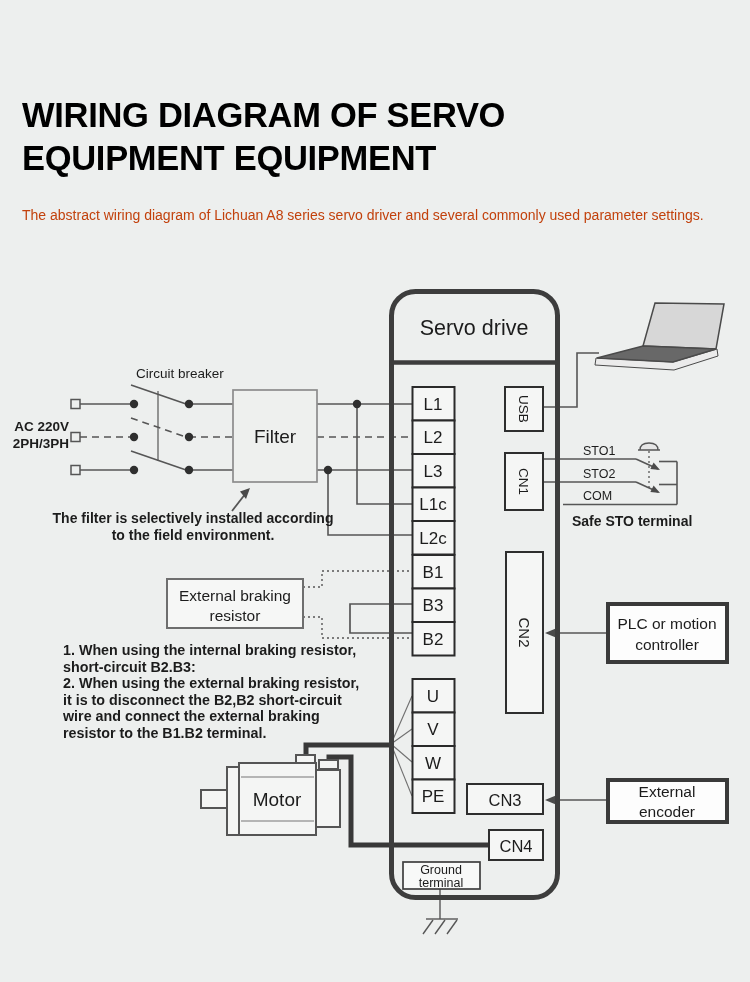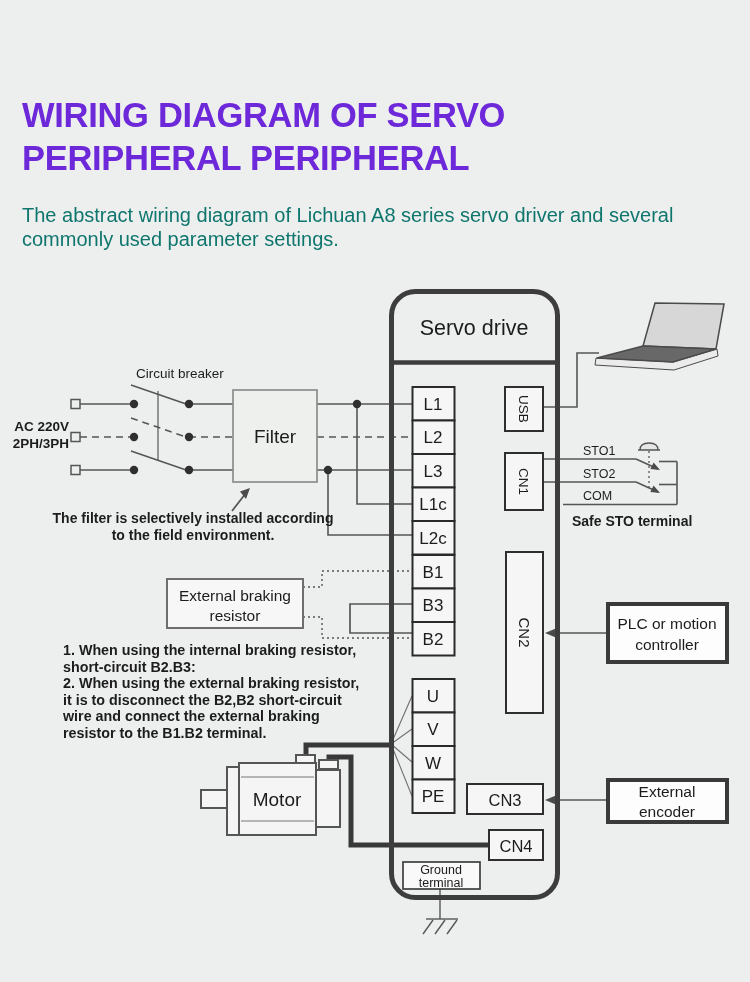--- a/index.html
+++ b/index.html
@@ -29,39 +29,39 @@
     position:absolute; left:15px; top:4px;
     font-size:30px; font-weight:bold; color:#ffffff;
     letter-spacing:0px; white-space:nowrap;
     transform:scaleX(0.8); transform-origin:left center;
     text-shadow:2px 2px 3px rgba(8,18,40,.55);
   }
   
   .title {
     position:absolute; left:22px; top:94px;
     font-size:34.5px; line-height:43px; font-weight:bold;
-    color:#6d28d9; letter-spacing:-0.3px;
+    color:#000000; letter-spacing:-0.3px;
   }
   .subtitle {
     position:absolute; left:22px; top:203px; width:700px;
-    font-size:20px; line-height:24px; color:#0f766e;
+    font-size:14px; line-height:24px; color:#c2410c;
   }
   
   svg.diagram { position:absolute; left:0; top:0; }
   svg text { fill:#1c1c1c; }
 </style>
 </head>
 <body>
 
 <div class="page">
 
 
   <div class="title">
     <div>WIRING DIAGRAM OF SERVO</div>
-    <div>PERIPHERAL PERIPHERAL</div>
+    <div>EQUIPMENT EQUIPMENT</div>
   </div>
   <p class="subtitle">The abstract wiring diagram of Lichuan A8 series servo driver and several commonly used parameter settings.</p>
 
   <svg class="diagram" width="750" height="982" viewBox="0 0 750 982">
 
     <g stroke="#565656" stroke-width="1.6" fill="none">
 
       <path d="M80,404 H133"></path>
       <path d="M80,437 H133" stroke-dasharray="7,5"></path>
       <path d="M80,470 H133"></path>

